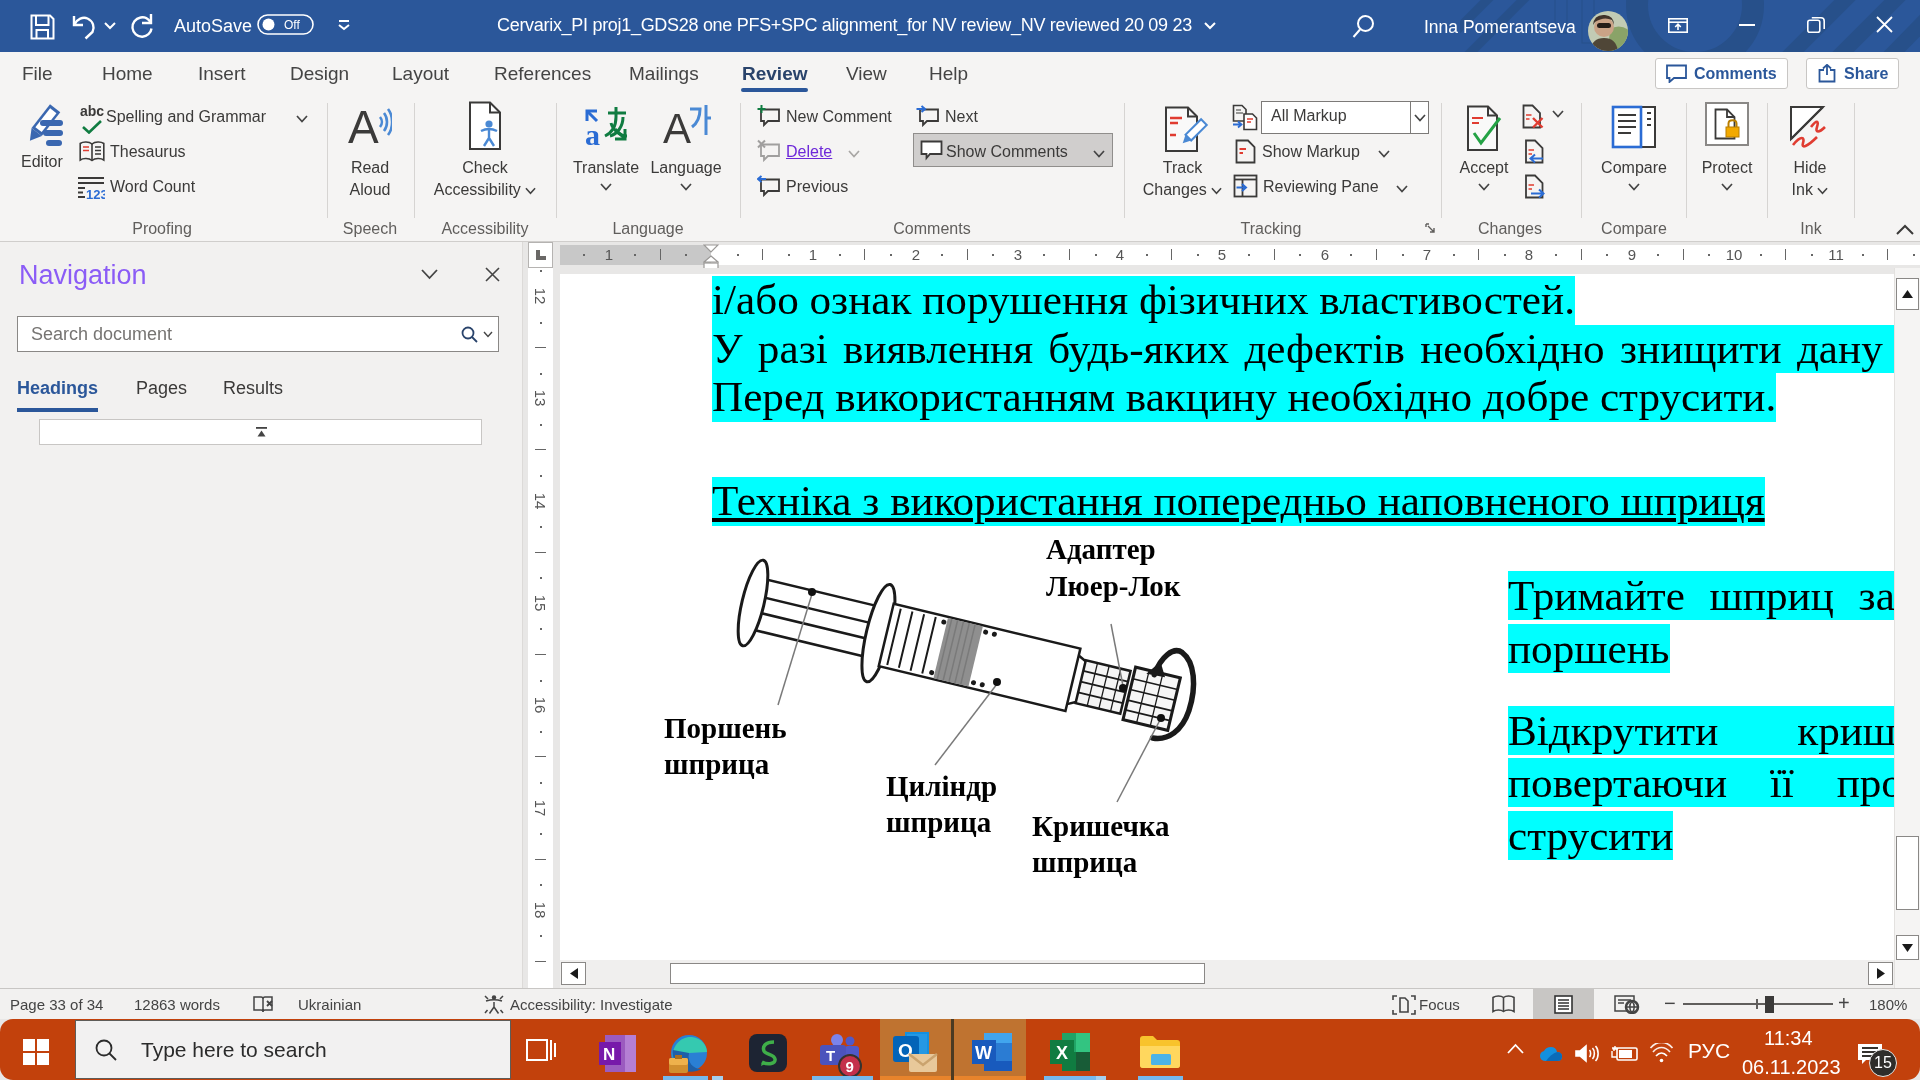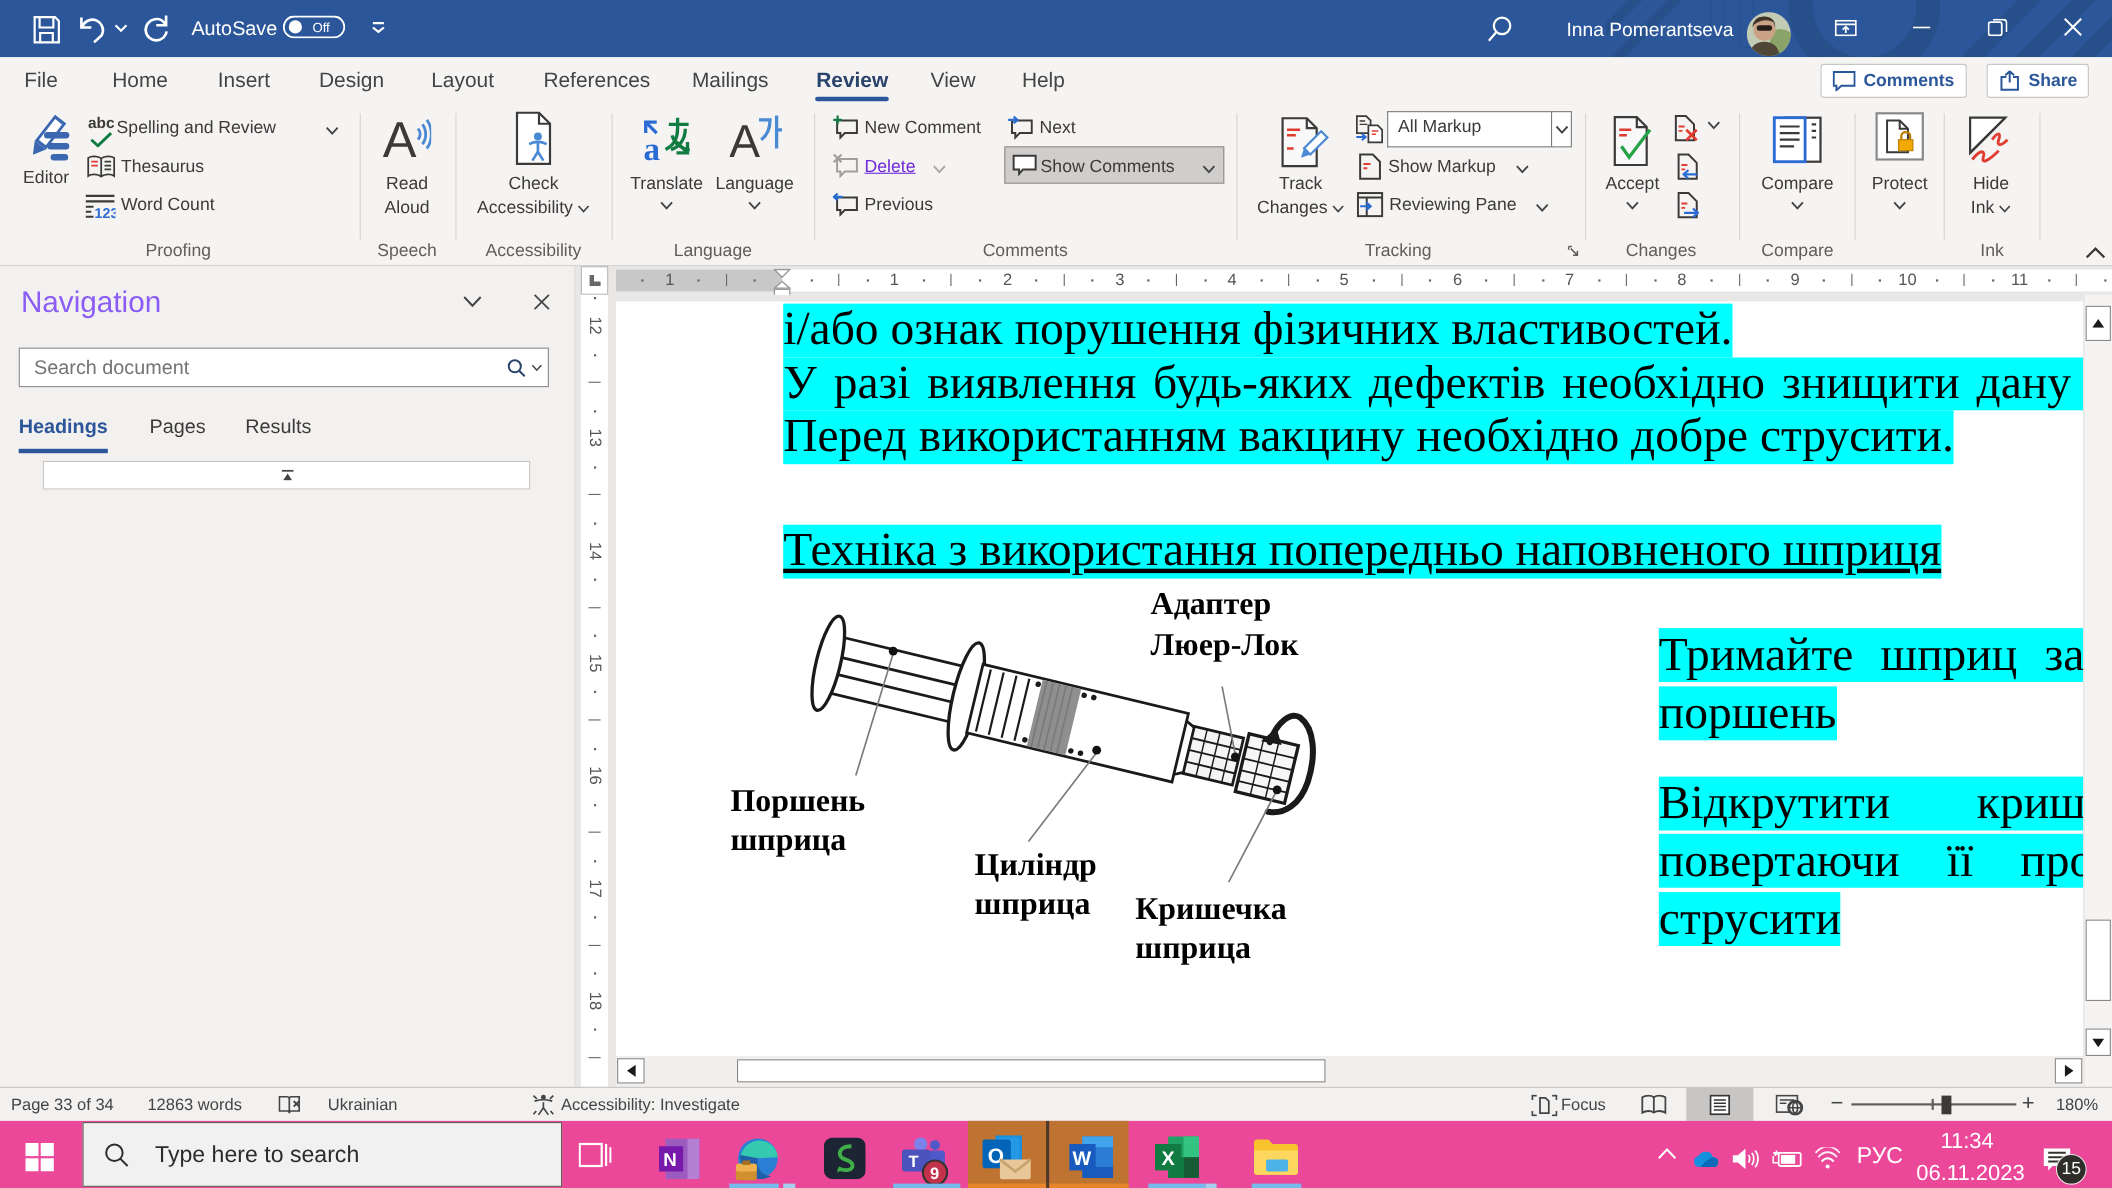--- a/index.html
+++ b/index.html
@@ -35,21 +35,21 @@
   #vscroll { position:absolute; left:1894px; top:268px; width:26px; height:720px; background:#f5f4f3; border-left:1px solid #e3e1df; }
   #hscroll { position:absolute; left:560px; top:960px; width:1334px; height:28px; background:#f0efee; }
   .sbtn { position:absolute; background:#fff; border:1px solid #8a8886; display:flex; align-items:center; justify-content:center; }
   
   .doc { font-family:"Liberation Serif", serif; position:absolute; white-space:nowrap; }
   .hl { background:#00ffff; }
   
   #statusbar { position:absolute; left:0; top:988px; width:1920px; height:31px; background:#f2f1f0; border-top:1px solid #c8c6c4; font-size:15px; color:#444; }
   .st { position:absolute; top:7px; }
   
-  #taskbar { position:absolute; left:0; top:1019px; width:1920px; height:61px; background:#ec4899; }
+  #taskbar { position:absolute; left:0; top:1019px; width:1920px; height:61px; background:#c2410c;border-radius:13px; }
   #tsearch { position:absolute; left:75px; top:1px; width:436px; height:59px; background:#f2f1f1; border:1px solid #5e5c58; display:flex; align-items:center; }
   #tsearch span { color:#2b2b2b; font-size:21px; margin-left:23px; }
   .tklight { position:absolute; bottom:0; height:4px; background:#76b9ed; }
   .tray { position:absolute; color:#fff; }
 </style>
 </head>
 <body>
 
 <div id="titlebar">
   <svg class="deco" width="460" height="52" viewBox="0 0 460 52">
@@ -91,20 +91,23 @@
   <span style="position:absolute;left:174px;top:16px;color:#fff;font-size:18px;">AutoSave</span>
   <svg class="tb-ico" style="left:257px;top:14px" width="57" height="21" viewBox="0 0 57 21" fill="none">
     <rect x="1" y="1" width="55" height="19" rx="9.5" stroke="#fff" stroke-width="1.6"></rect>
     <circle cx="11.5" cy="10.5" r="6" fill="#fff"></circle>
     <text x="27" y="15" fill="#fff" font-size="12" font-family="Liberation Sans">Off</text>
   </svg>
   <svg class="tb-ico" style="left:337px;top:20px" width="14" height="11" viewBox="0 0 14 11" fill="none" stroke="#fff" stroke-width="2">
     <path d="M2 1 H12"></path>
       <path d="M2 5 L7 9 L12 5"></path>
   </svg>
+  <span id="title-text">Cervarix_PI proj1_GDS28 one PFS+SPC alignment_for NV review_NV reviewed 20 09 23 <svg width="12" height="8" viewBox="0 0 12 8" fill="none" stroke="#fff" stroke-width="2">
+        <path d="M1 1 L6 6 L11 1"></path>
+      </svg></span>
 
   <svg class="tb-ico" style="left:1352px;top:14px" width="24" height="25" viewBox="0 0 24 25" fill="none" stroke="#fff" stroke-width="2">
     <circle cx="13.5" cy="9.5" r="7.5"></circle>
       <path d="M8 15.5 L1.5 23"></path>
   </svg>
   <span id="username">Inna Pomerantseva</span>
 
   <svg class="tb-ico" style="left:1588px;top:11px" width="40" height="40" viewBox="0 0 40 40">
     <defs>
       <clipPath id="avc">
@@ -177,21 +180,21 @@
       <line x1="24" y1="21" x2="41" y2="21"></line>
       <line x1="27" y1="31" x2="41" y2="31"></line>
       <line x1="30" y1="41" x2="40" y2="41"></line>
     </g>
   </svg>
   <div class="rtxt" style="left:21px;top:58px;color:#3b3a39">Editor</div>
   <div class="rtxt" style="left:80px;top:8px;font-size:14px;font-weight:bold;color:#3b3a39">abc</div>
   <svg class="abs" style="left:82px;top:25px" width="20" height="14" viewBox="0 0 20 14" fill="none" stroke="#107c41" stroke-width="2.6">
       <path d="M1 7 L7 12.5 L19 1"></path>
     </svg>
-  <div class="rtxt" style="left:106px;top:13px">Spelling and Review</div>
+  <div class="rtxt" style="left:106px;top:13px">Spelling and Grammar</div>
   <svg class="abs" style="left:296px;top:20px" width="12" height="8" viewBox="0 0 12 8" fill="none" stroke="#444" stroke-width="1.7">
       <path d="M1 1 L6 6.5 L11 1"></path>
     </svg>
   <svg class="abs" style="left:79px;top:46px" width="26" height="22" viewBox="0 0 26 22" fill="none" stroke="#3b3a39" stroke-width="1.6">
     <path d="M13 3 C10 0.5 4 0.5 1.2 2.5 V19 C4 17 10 17 13 19.5 C16 17 22 17 24.8 19 V2.5 C22 0.5 16 0.5 13 3 Z"></path>
     <path d="M13 3 V19.5"></path>
     <path d="M4 6 H10 M4 9.5 H10" stroke="#e03c31"></path>
     <path d="M16 6 H22 M16 9.5 H22 M16 13 H22"></path>
   </svg>
   <div class="rtxt" style="left:110px;top:48px">Thesaurus</div>

